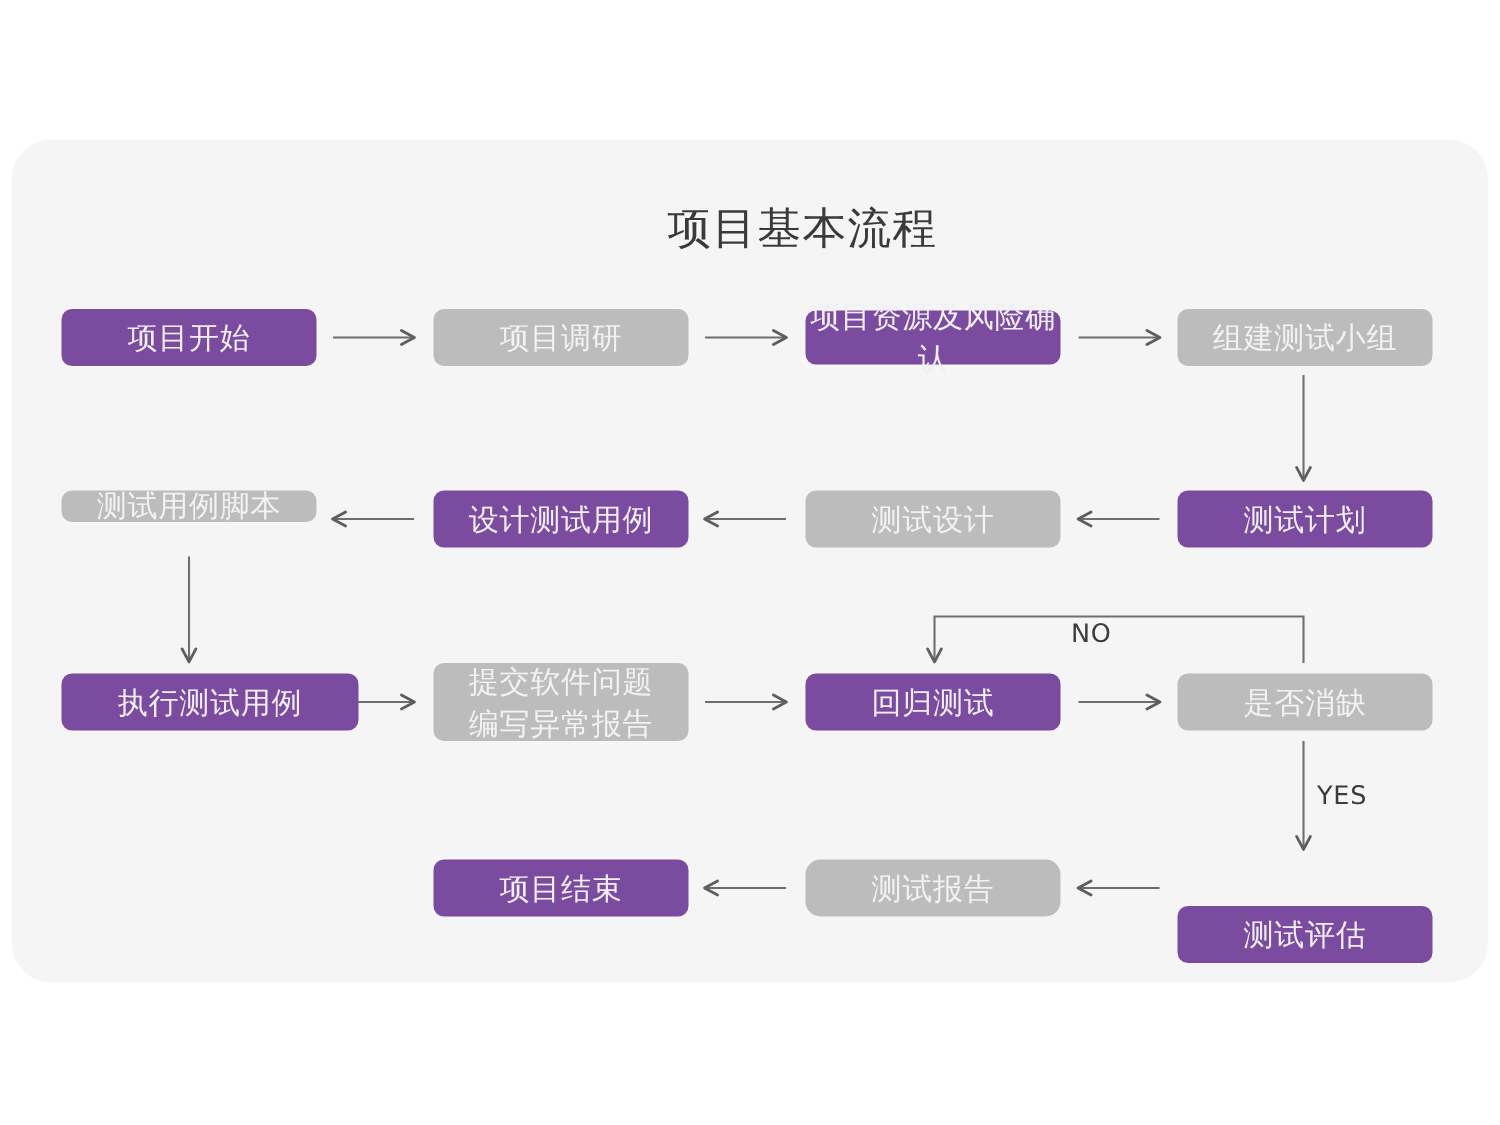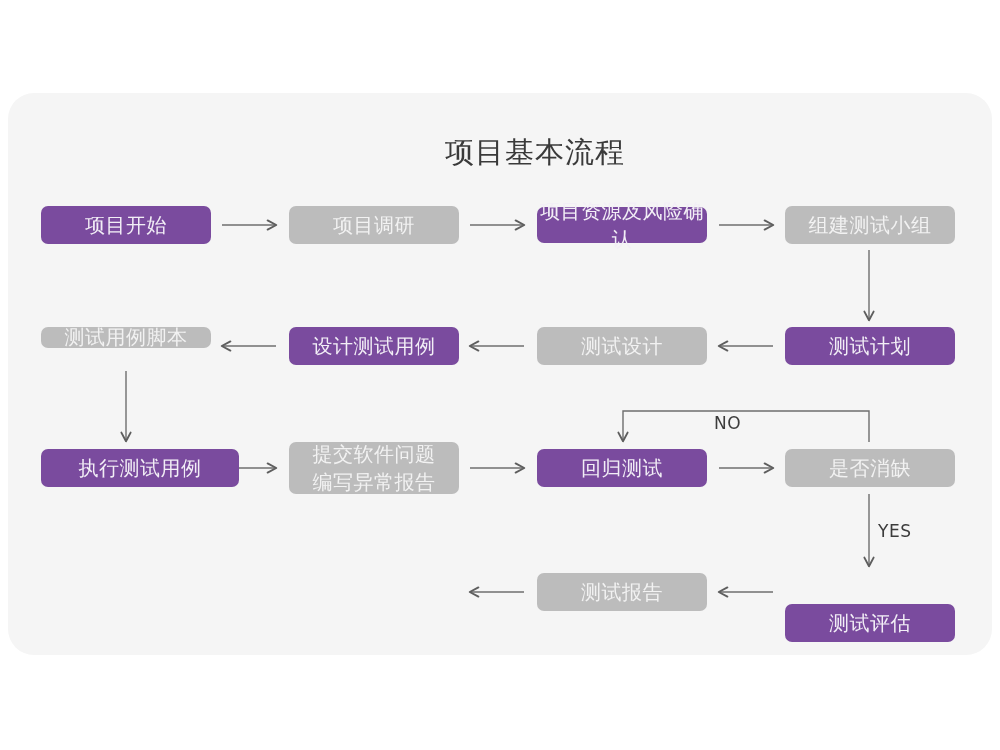--- a/index.html
+++ b/index.html
@@ -163,20 +163,23 @@
     <span class="label">提交软件问题
 编写异常报告</span>
   </div>
   <div class="node purple" style="left:537px; top:449px; width:170px; height:38px;">
     <span class="label">回归测试</span>
   </div>
   <div class="node gray" style="left:785px; top:449px; width:170px; height:38px;">
     <span class="label">是否消缺</span>
   </div>
 
-  <div class="node gray" style="left:537px; top:573px; width:170px; height:38px;">
+  <div class="node purple" style="left:289px; top:573px; width:170px; height:38px;">
+    <span class="label">项目结束</span>
+  </div>
+  <div class="node gray" style="left:537px; top:573px; width:170px; height:38px;border-radius:10px;">
     <span class="label">测试报告</span>
   </div>
   <div class="node purple" style="left:785px; top:604px; width:170px; height:38px;">
     <span class="label">测试评估</span>
   </div>
 
 </div>
 
 </body></html>

